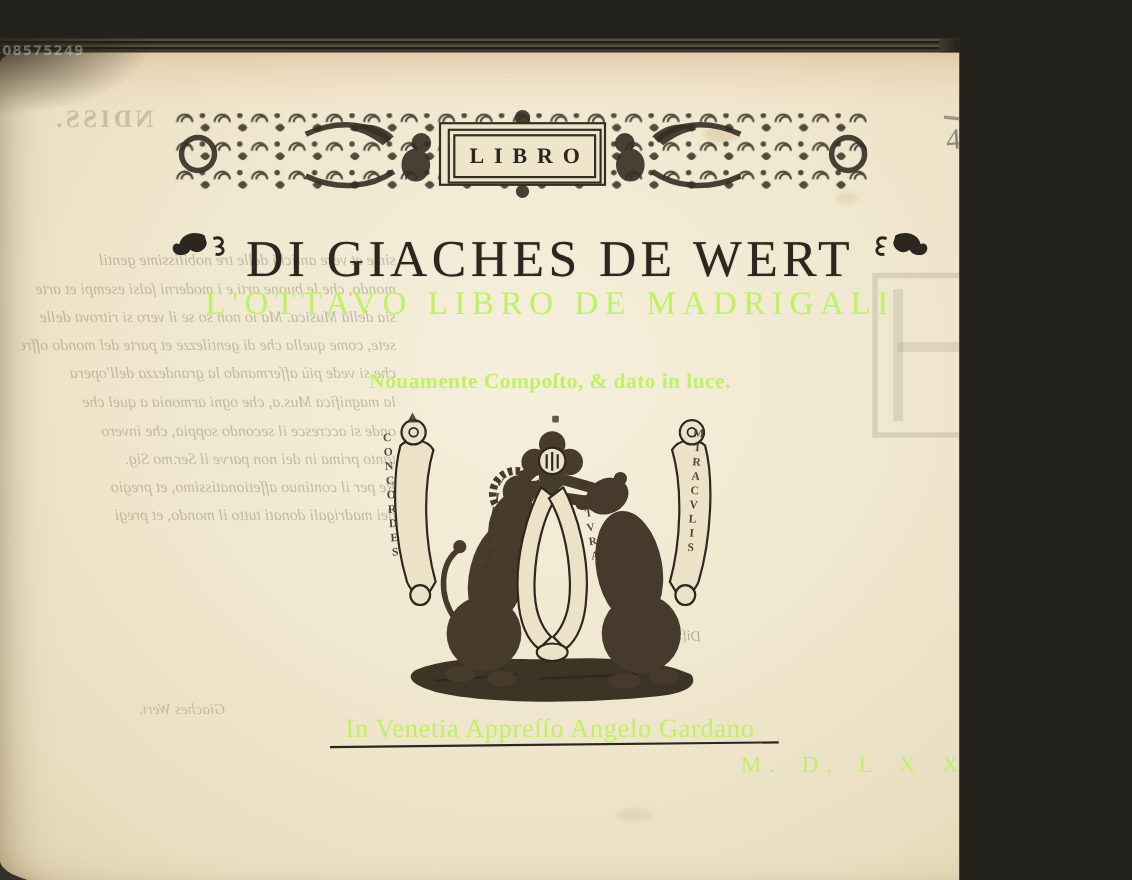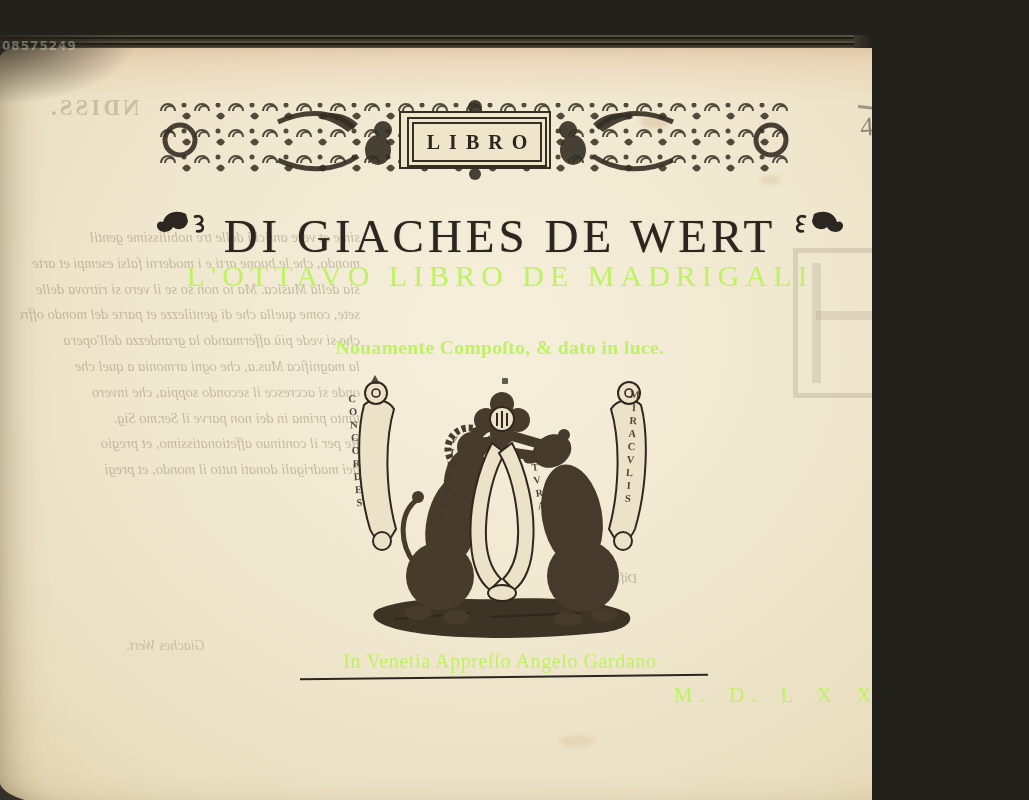--- a/index.html
+++ b/index.html
@@ -77,21 +77,21 @@
     display:flex; align-items:center; justify-content:center;
     font-size:20px; font-weight:bold; letter-spacing:9px; padding-left:9px; color:#2c2620;
   }
   .title-row { position:absolute; left:0; top:174px; width:1000px;
     display:flex; align-items:flex-start; justify-content:center; gap:16px; }
   .title-text { font-size:47px; letter-spacing:4px; color:#2c2620;
     text-shadow:0 0 1px rgba(44,38,32,.55); white-space:nowrap; }
   .series-line { top:224px; font-size:30px; letter-spacing:6px; font-weight:500; }
   .voices-line { top:261px; font-size:25px; letter-spacing:16px; }
   .edition-line { top:302px; font-size:19.5px; font-weight:600; letter-spacing:.4px; }
-  .imprint-line { top:615px; font-size:20px; letter-spacing:.6px; }
+  .imprint-line { top:615px; font-size:24px; letter-spacing:.6px; }
   .imprint-rule { position:absolute; left:300px; top:641px; width:408px; height:2.4px;
     background:#2c2620; transform:rotate(-.6deg); }
   .year-line { top:648px; font-size:21px; letter-spacing:7px; word-spacing:5px;text-align:right; }
   .sig-k { position:absolute; left:886px; top:637px; font-size:17px; font-weight:bold; color:#3a332a; }
   
   .device-svg { position:absolute; left:340px; top:336px; }
   .device-mark-triangle { position:absolute; left:370px; top:340px; width:0; height:0;
     border-left:5px solid transparent; border-right:5px solid transparent;
     border-bottom:9px solid #3a332a; opacity:.85; }
   .device-mark-square { position:absolute; left:502px; top:343px; width:6px; height:6px;

